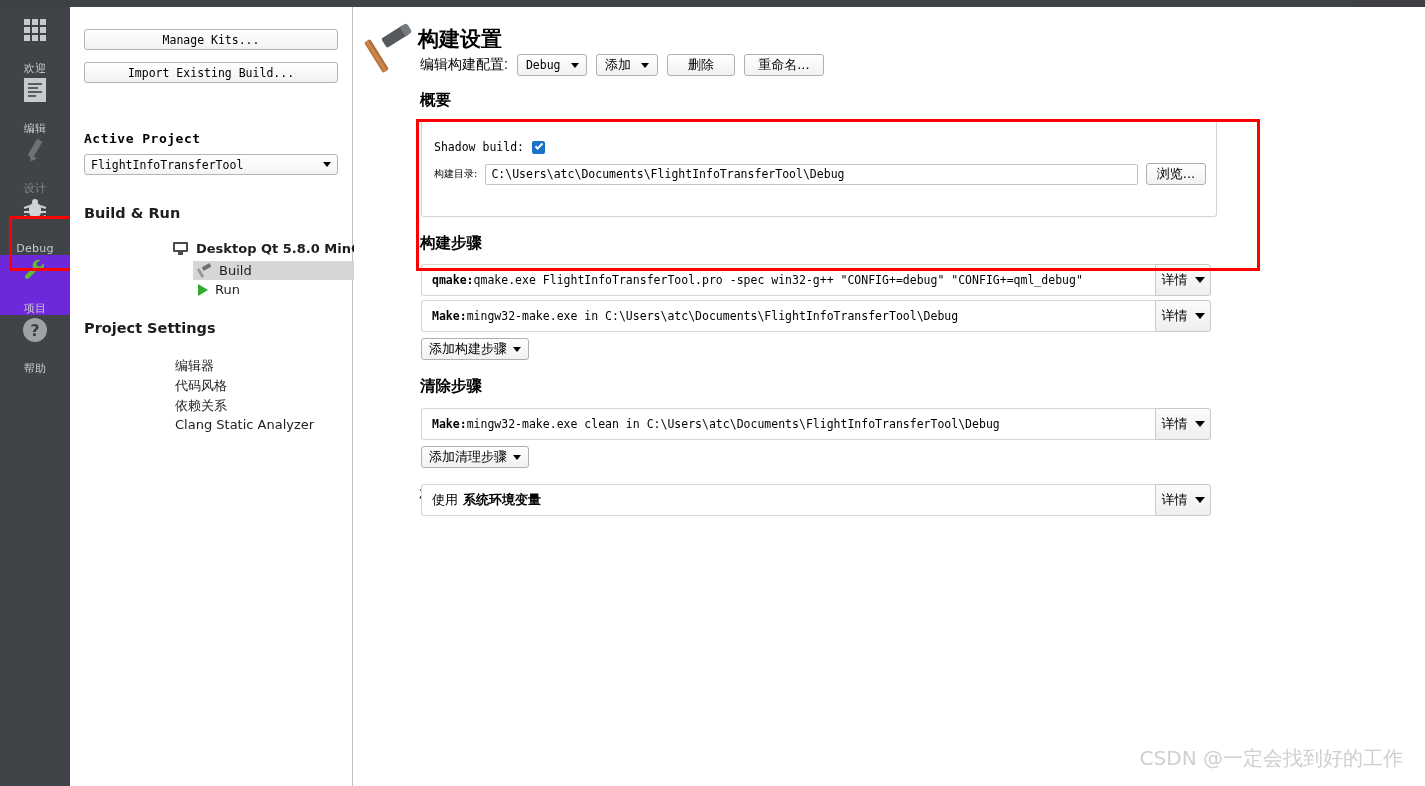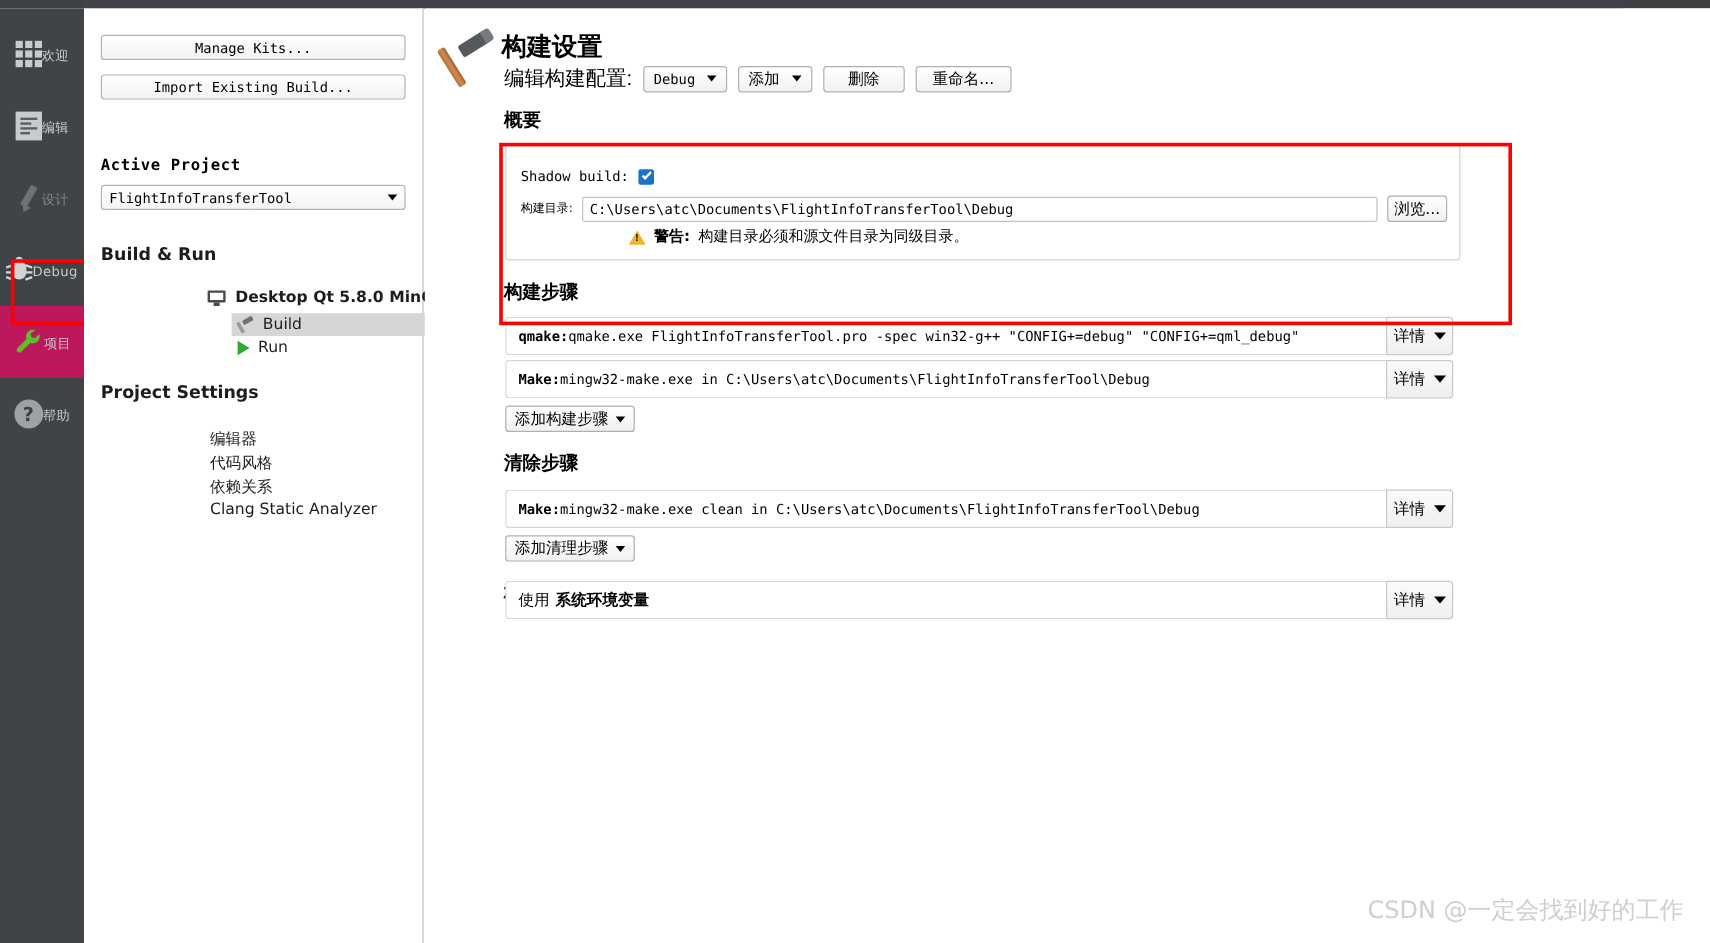--- a/index.html
+++ b/index.html
@@ -29,34 +29,34 @@
 
   
   .rail {
     position: absolute; left: 0; top: 7px;
     width: 70px; height: 779px;
     background: #404347;
   }
   .rail-item {
     position: relative;
     width: 70px; height: 60px;
-    display: flex; flex-direction: row;
-    align-items: center; justify-content: center;
+    display: flex; flex-direction: column;
+    align-items: center; justify-content: space-between;
     color: #d8d9da;
     cursor: default;
   }
   .rail-item .ico { height: 30px; display: flex; align-items: center; justify-content: center; }
   .rail-item .lbl {
     font-family: "DejaVu Sans", sans-serif;
     font-size: 11px; line-height: 13px;
     margin-top: 3px; color: #c9cacb;
     letter-spacing: .3px;
   }
   .rail-item.dim .lbl { color: #83868a; }
-  .rail-item.active { background: #be185d; }
+  .rail-item.active { background: #6d28d9; }
 
   
   .grid9 { display: grid; grid-template-columns: repeat(3, 6px); grid-template-rows: repeat(3, 6px); gap: 2px; }
   .grid9 i { display:block; width:6px; height:6px; background:#c9cacb; }
 
   
   .doc-ico { width: 22px; height: 24px; background: #c9cacb; display:flex; flex-direction:column; justify-content:center; gap:2px; padding: 0 4px;}
   .doc-ico i { display:block; height:2px; background:#5a5d61; }
   .doc-ico i:nth-child(2){ width: 70%; }
   .doc-ico i:nth-child(4){ width: 60%; }
@@ -215,21 +215,21 @@
     position: absolute; left: 64px; top: 18px;
     font-family: "DejaVu Sans", sans-serif;
     font-weight: bold; font-size: 21px; color: #000;
   }
   .cfgrow {
     position: absolute; left: 66px; top: 47px;
     display: flex; align-items: center; gap: 9px;
   }
   .cfgrow .lbl {
     font-family: Liberation Sans, sans-serif;
-    font-size: 17px; color: #000;
+    font-size: 14px; color: #000;
   }
   .btn {
     border: 1px solid #b0b0b0; border-radius: 3px;
     background: linear-gradient(#ffffff, #f1f1f1);
     height: 22px;
     display: flex; align-items: center; justify-content: center;
     font-family: "DejaVu Sans", sans-serif;
     font-size: 13px; color: #000;
     cursor: default; padding: 0 8px;
     white-space: nowrap;
@@ -279,21 +279,21 @@
   .dir-row .lbl { font-family: "DejaVu Sans", sans-serif; font-size: 10px; color: #000; white-space: nowrap; }
   .textinput {
     flex: 1; height: 21px;
     border: 1px solid #c2c2c2; border-radius: 2px;
     background: #fff;
     font-family: "DejaVu Sans Mono", monospace;
     font-size: 11.5px; color: #000;
     padding: 0 5px; line-height: 19px;
     white-space: nowrap; overflow: hidden;
   }
-  #btn-browse { width: 50px; flex: none; justify-content: center; }
+  #btn-browse { width: 60px; flex: none; justify-content: center; }
 
   .warn-row {
     position: absolute; left: 102px; top: 68px;
     display: flex; align-items: center; gap: 7px;
     font-family: "DejaVu Sans", sans-serif;
     font-size: 12.5px; color: #000;
   }
   .warn-tri {
     width: 0; height: 0;
     border-left: 7px solid transparent; border-right: 7px solid transparent;
@@ -544,25 +544,20 @@
       </div>
 
       <div class="dir-row">
         <span class="lbl">构建目录:</span>
         <div class="textinput">C:\Users\atc\Documents\FlightInfoTransferTool\Debug</div>
         <div class="btn" id="btn-browse">
           <span>浏览...</span>
         </div>
       </div>
 
-      <div class="warn-row">
-        <span class="warn-tri"></span>
-        <span class="w-label">警告:</span>
-        <span>构建目录必须和源文件目录为同级目录。</span>
-      </div>
     </div>
 
     <div class="sec-title" id="sec-build-steps">构建步骤</div>
 
     <div class="step-row" id="step-qmake">
       <div class="body">
         <span class="k">qmake:</span>
         <span> qmake.exe FlightInfoTransferTool.pro -spec win32-g++ "CONFIG+=debug" "CONFIG+=qml_debug"</span>
       </div>
       <div class="details">

